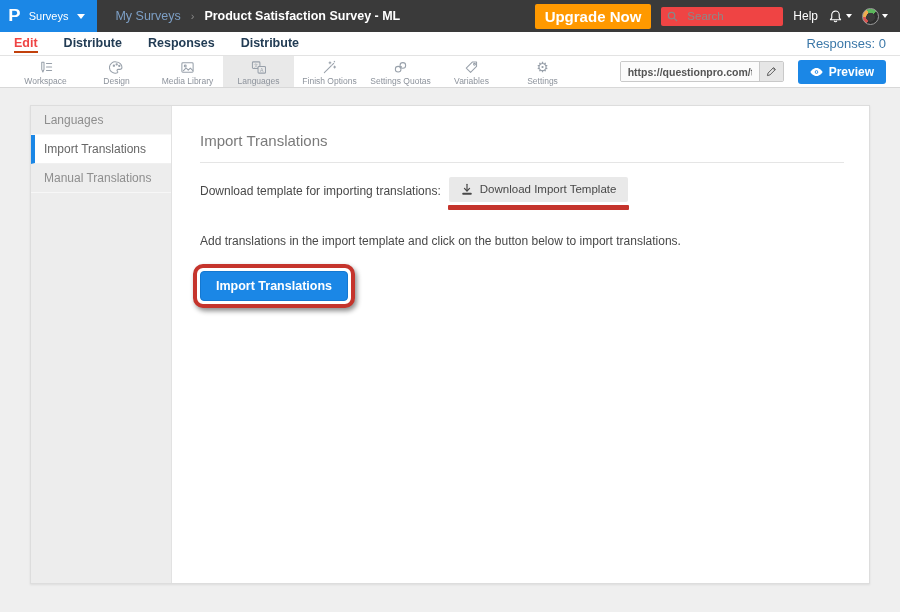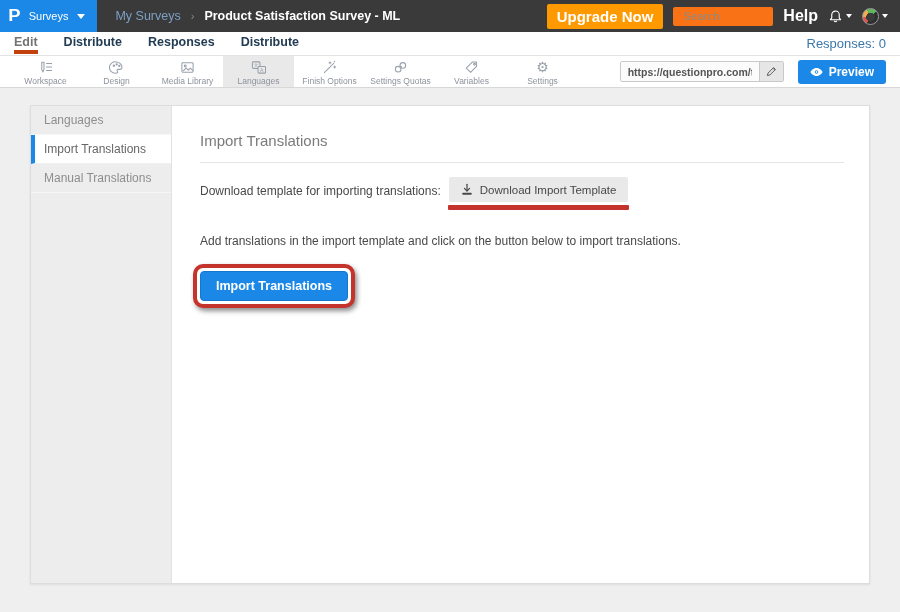--- a/index.html
+++ b/index.html
@@ -17,35 +17,35 @@
   .brand .logo { color:#fff; font-weight:800; font-size:16px; line-height:1; transform:scaleX(1.15); }
   .brand .brand-label { color:#ffffff; font-size:11px; }
   .caret { width:0; height:0; border-left:4px solid transparent; border-right:4px solid transparent; border-top:5px solid #fff; display:inline-block; }
   .caret.small { border-left-width:3.5px; border-right-width:3.5px; border-top-width:4px; }
   .breadcrumb { display:flex; align-items:center; gap:10px; margin-left:18px; }
   .bc-parent { color:#7d9fc5; font-size:12.5px; cursor:pointer; }
   .bc-sep { color:#8a8a8a; font-size:11px; }
   .bc-current { color:#fff; font-size:12.5px; font-weight:700; }
   .topbar-right { margin-left:auto; display:flex; align-items:center; gap:10px; padding-right:12px; }
   .upgrade-btn { background:#f90; color:#fff; border:none; border-radius:2px; font-weight:700; font-size:15px; padding:4px 10px; cursor:pointer; font-family:inherit; }
-  .searchbox { background:#f97316; border-radius:2px; width:100px; height:19px; display:flex; align-items:center; padding:0 6px; gap:4px;justify-content:space-between; }
+  .searchbox { background:#ef4444; border-radius:2px; width:122px; height:19px; display:flex; align-items:center; padding:0 6px; gap:4px;justify-content:space-between; }
   .searchbox input { border:none; outline:none; width:90px; font-size:11.5px; font-family:inherit; color:#333; background:transparent; }
   .searchbox input::placeholder { color:#8a8a8a; }
-  .help-label { color:#fff; font-size:16px; cursor:pointer;font-weight:bold; }
+  .help-label { color:#fff; font-size:12px; cursor:pointer; }
   .icon-btn { display:flex; align-items:center; gap:3px; cursor:pointer; }
   .avatar { width:17px; height:17px; border-radius:50%; border:1px solid #9a9a9a;
     background:
       radial-gradient(circle at 50% 55%, #3a3a3a 38%, transparent 40%),
       conic-gradient(from 210deg, #d9534f 0 60deg, #f0ad4e 60deg 120deg, #5cb85c 120deg 200deg, #2e2e2e 200deg 360deg);
   }
   
   .tabnav { height:24px; background:#fff; border-bottom:1px solid #e3e3e3; display:flex; align-items:center; padding:0 14px; }
   .tabnav .tabs { display:flex; gap:26px; }
   .tab { font-size:12.5px; font-weight:700; color:#223c54; cursor:pointer; padding:2px 0 1px; }
-  .tab.active { color:#737373; border-bottom:4px solid #c2410c; }
+  .tab.active { color:#ef4444; border-bottom:2px solid #c2410c; }
   .responses { margin-left:auto; color:#3a77a8; font-size:13px; }
   
   .toolbar { height:32px; background:#fff; border-bottom:1px solid #d8d8d8; display:flex; align-items:stretch; padding-left:10px; }
   .tool-item { width:71px; display:flex; flex-direction:column; align-items:center; justify-content:center; gap:1px; cursor:pointer; padding-top:2px; }
   .tool-item.active { background:#e9e9e9; }
   .tool-item .t-icon { height:15px; display:flex; align-items:center; justify-content:center; color:#98a0aa; }
   .tool-item .t-label { font-size:8.5px; color:#8d939c; white-space:nowrap;text-align:right; }
   .tool-item svg { stroke:#98a0aa; fill:none; stroke-width:1.1; stroke-linecap:round; stroke-linejoin:round; }
   .gear-glyph { font-size:14px; line-height:14px; color:#98a0aa; }
   .toolbar-right { margin-left:auto; display:flex; align-items:center; gap:14px; padding-right:14px; }
@@ -59,21 +59,21 @@
   .card { background:#fff; border:1px solid #ddd; box-shadow:0 1px 2px rgba(0,0,0,0.08); height:479px; display:flex; }
   .side { width:141px; background:#ededed; border-right:1px solid #e2e2e2; flex-shrink:0; }
   .side-item { height:29px; display:flex; align-items:center; padding-left:13px; font-size:12px; color:#8e8e8e; border-bottom:1px solid #f7f7f7; cursor:pointer; }
   .side-item.active { background:#fff; color:#666; border-left:4px solid #1b87e6; padding-left:9px; border-bottom:1px solid #f0f0f0; }
   .main { flex:1; padding:26px 25px 0 28px; }
   .main-title { font-size:15px; font-weight:400; color:#7a7a7a; }
   .main hr { border:none; border-top:1px solid #e5e5e5; margin:13px 0 0; }
   .dl-row { margin-top:14px; display:flex; align-items:flex-start; gap:8px; }
   .dl-label { font-size:12px; color:#484848; padding-top:7px; }
   .dl-annot { display:inline-flex; flex-direction:column; }
-  .dl-btn { background:#e9e9e9; border:none; border-radius:2px; font-family:inherit; font-size:11.5px; color:#484848; padding:6px 12px; display:flex; align-items:center; gap:7px; cursor:pointer; }
+  .dl-btn { background:#e9e9e9; border:none; border-radius:2px; font-family:inherit; font-size:11.5px; color:#484848; padding:6px 12px; display:flex; gap:7px; cursor:pointer; }
   .dl-btn svg { stroke:#484848; fill:none; stroke-width:1.4; stroke-linecap:round; stroke-linejoin:round; }
   .red-bar { height:5px; background:#c5342c; margin:3px -1px 0; border-radius:1px; }
   .instruction { margin-top:24px; font-size:12px; color:#484848; }
   .import-annot { display:inline-block; margin:16px 0 0 -7px; border:4px solid #c5342c; border-radius:10px; padding:3px; background:#fff; box-shadow:2px 3px 5px rgba(0,0,0,0.45); }
   .import-btn { background:#1b87e6; border:1px solid #1478d1; border-radius:4px; color:#fff; font-family:inherit; font-weight:700; font-size:12.5px; padding:7px 15px; cursor:pointer; }
 </style>
 </head>
 <body>
 
 <div class="topbar">

